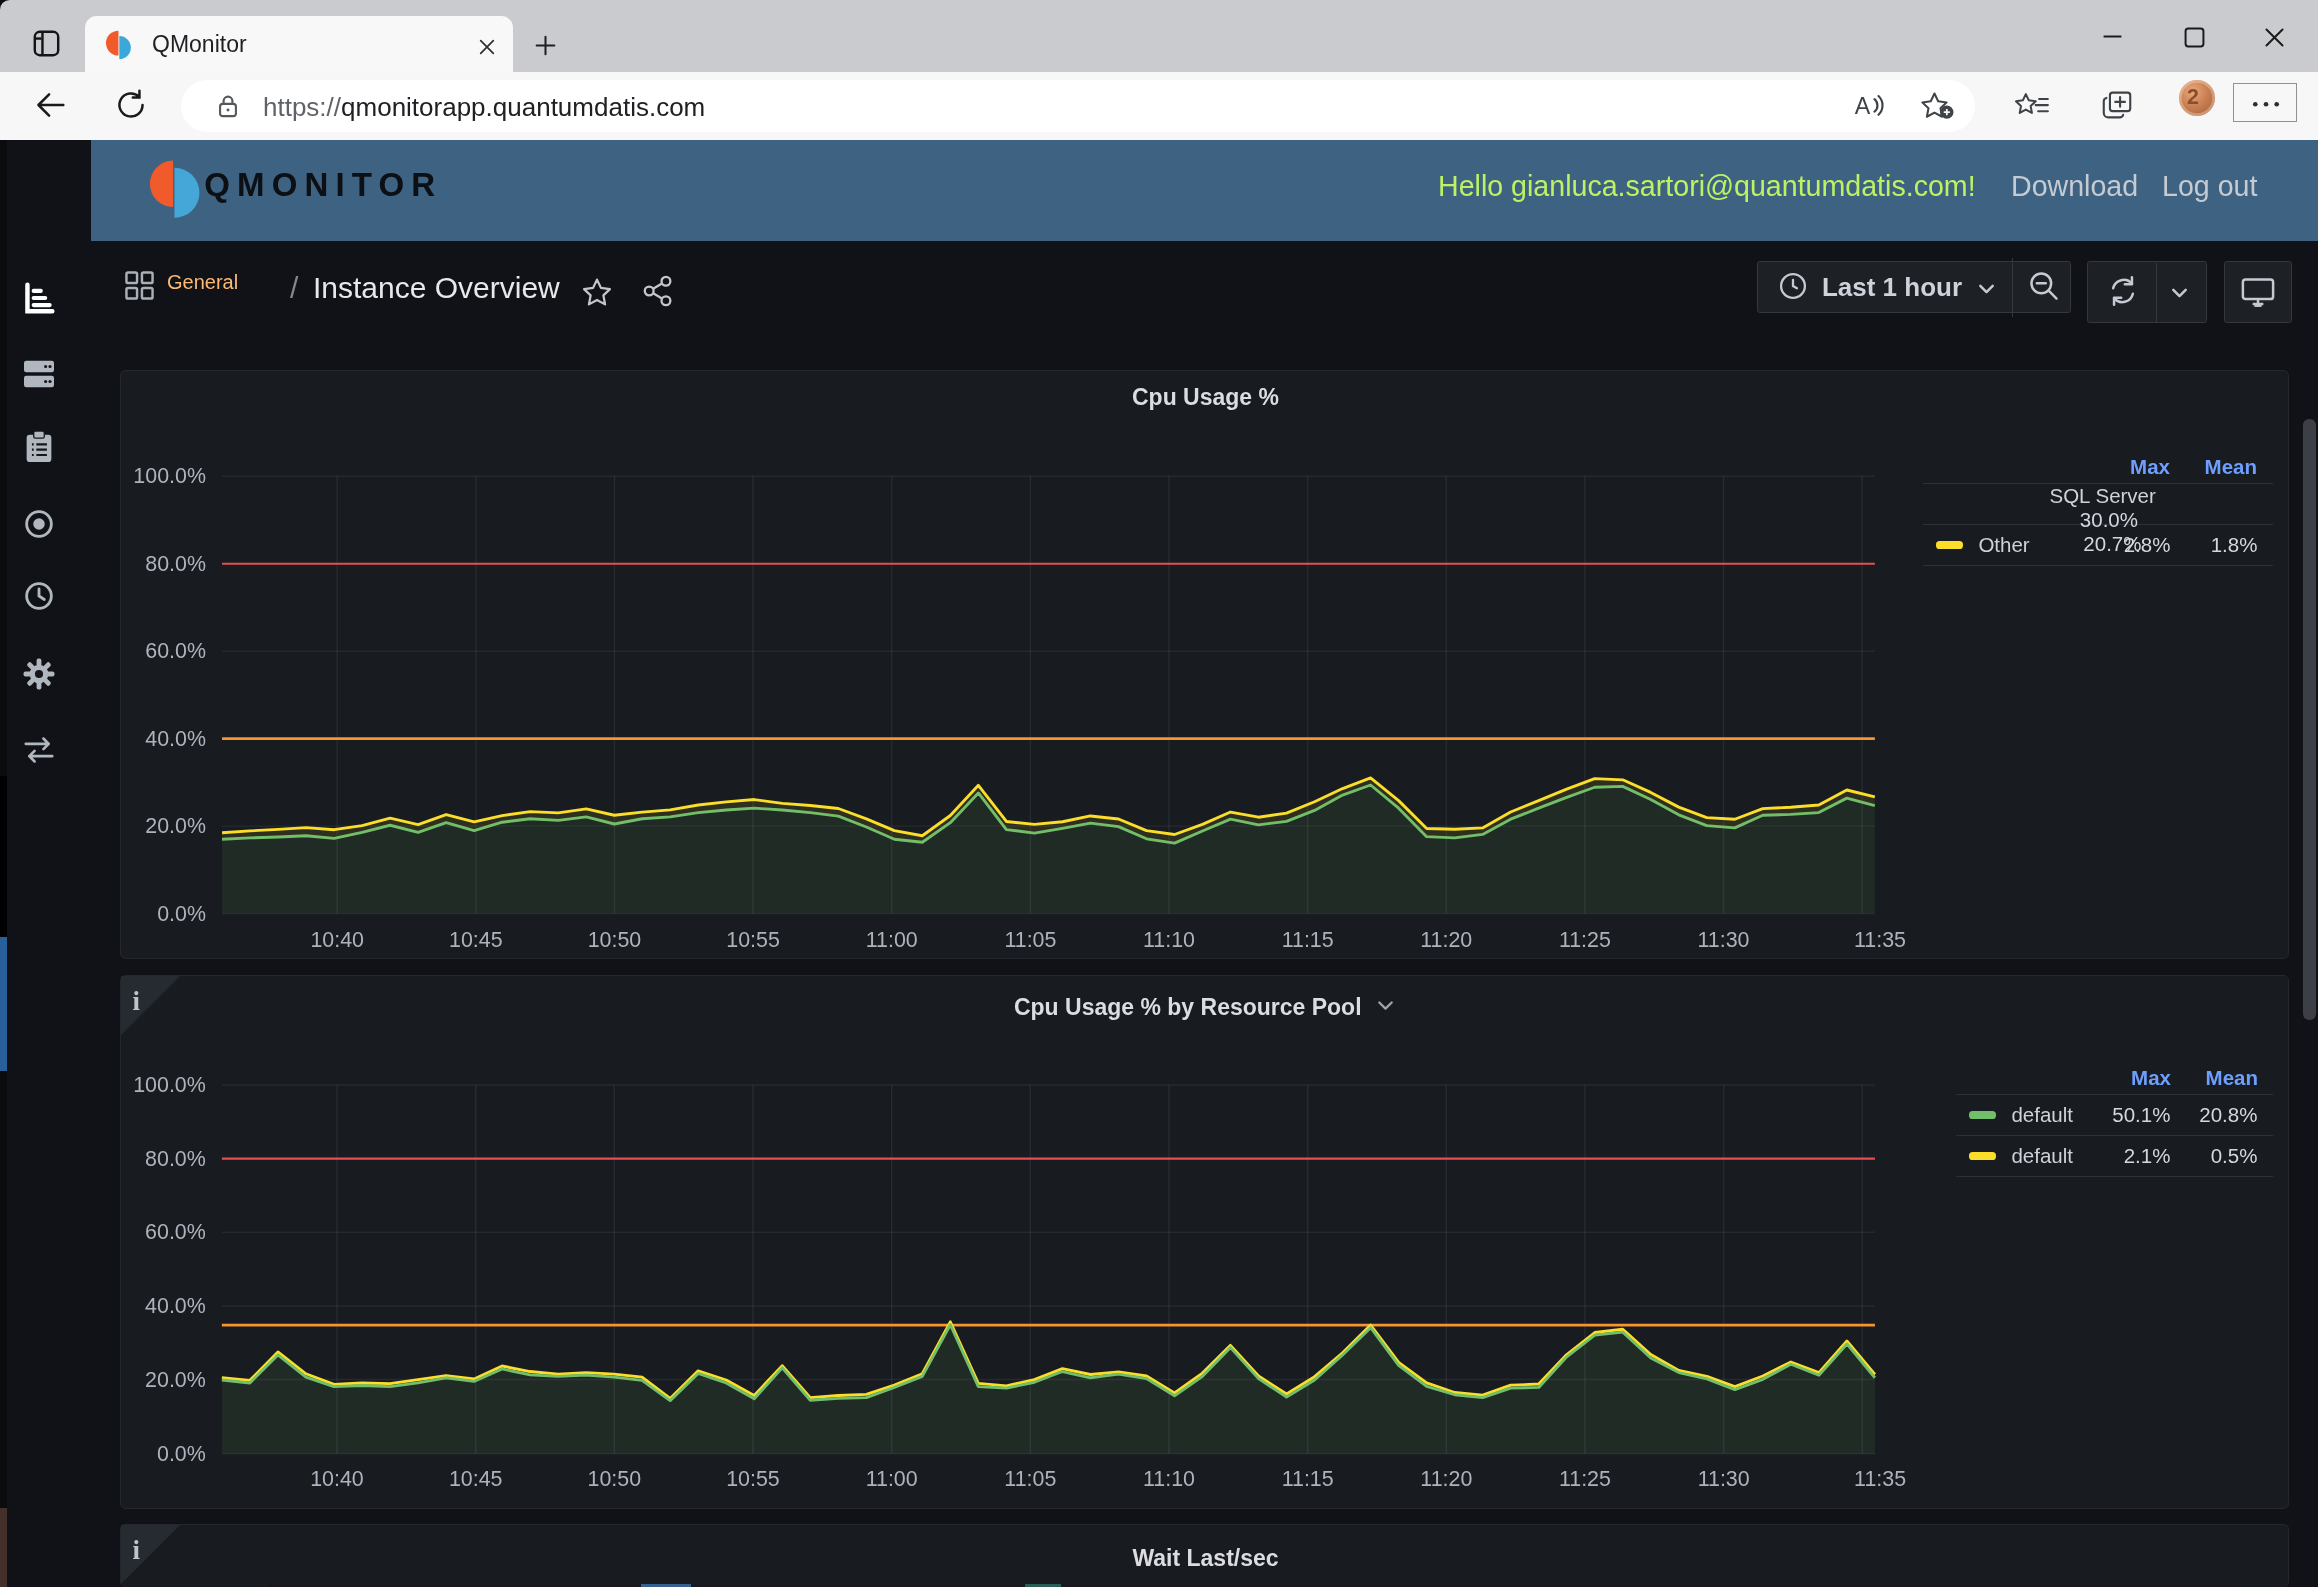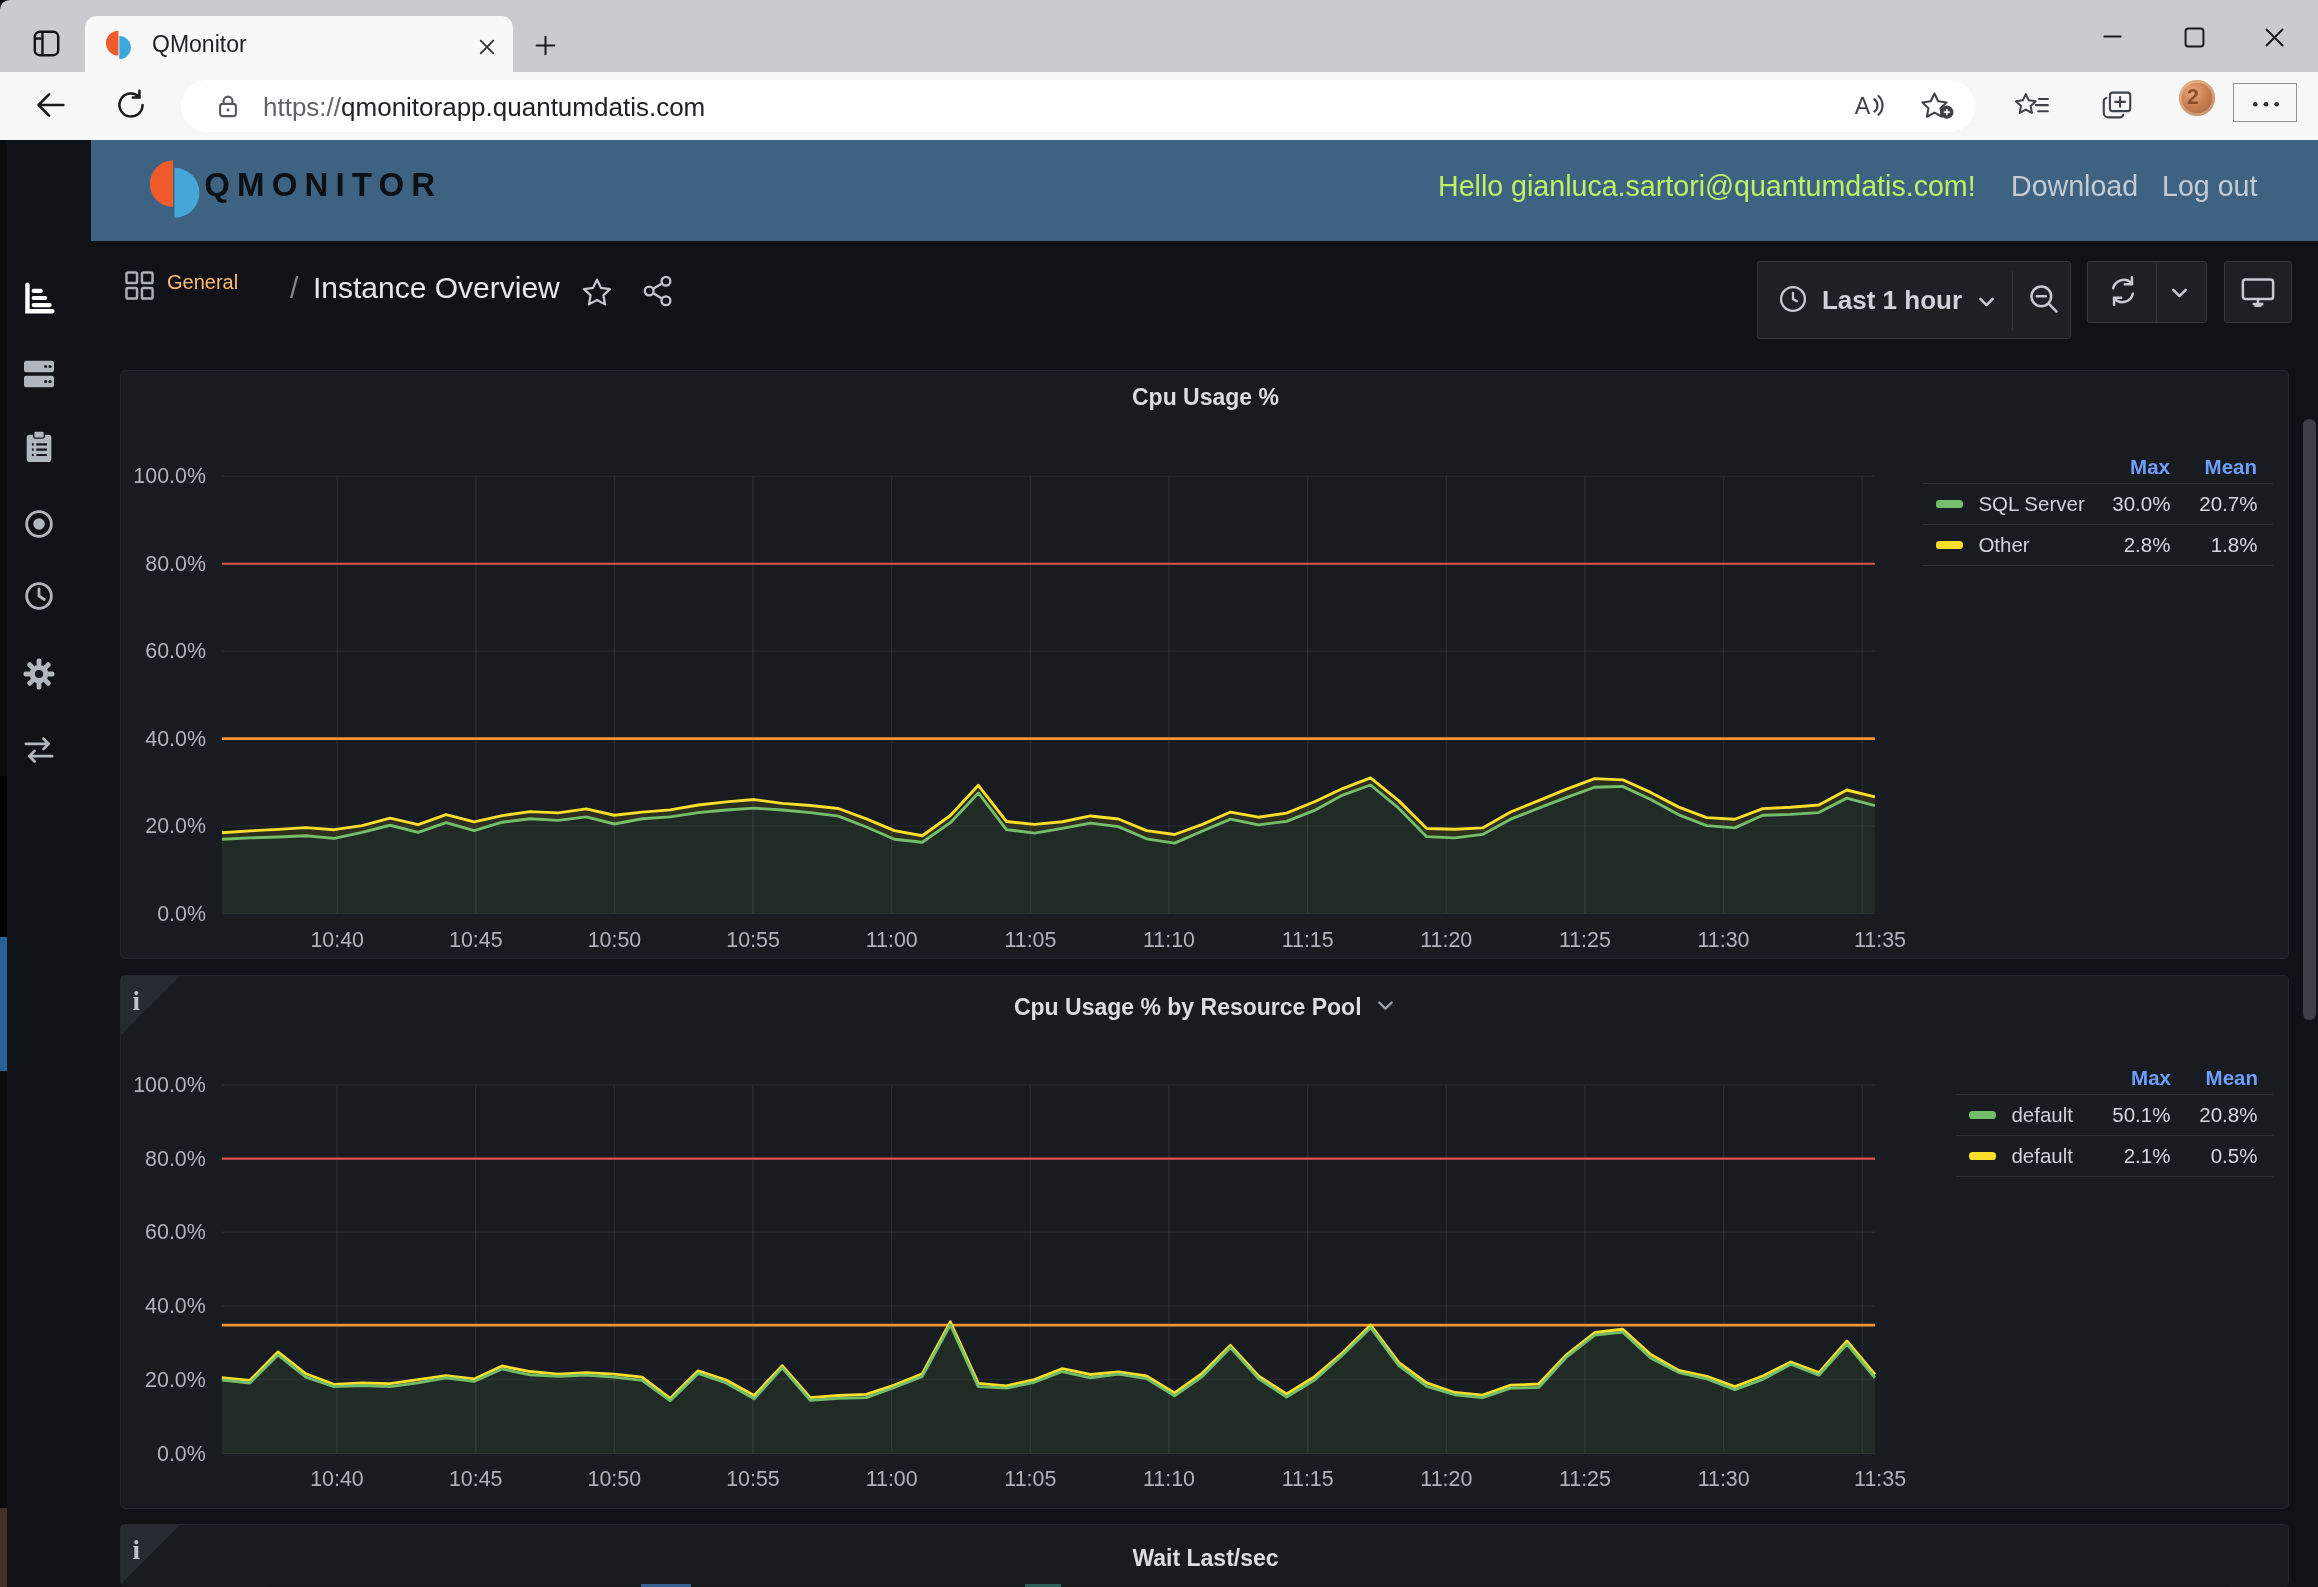--- a/index.html
+++ b/index.html
@@ -141,21 +141,21 @@
       <path d="M16 2.8 L20.2 11.6 L29.8 12.9 L22.8 19.6 L24.6 29.2 L16 24.5 L7.4 29.2 L9.2 19.6 L2.2 12.9 L11.8 11.6 Z" fill="none" stroke="#c3c6cc" stroke-width="2.4" stroke-linejoin="round"></path>
     </svg></div>
 <div style="position:absolute;left:643px;top:275px;"><svg width="30" height="32" viewBox="0 0 34 36">
       <g fill="none" stroke="#c3c6cc" stroke-width="2.6">
         <circle cx="7" cy="18" r="5"></circle>
         <circle cx="26" cy="7" r="5"></circle>
         <circle cx="26" cy="29" r="5"></circle>
         <path d="M11.5 15.5 L21.5 9.5 M11.5 20.5 L21.5 26.5"></path>
       </g>
     </svg></div>
-<div style="position:absolute;left:1757px;top:261px;width:314px;height:78px;background:#1d2024;border:1.4px solid #34373c;border-radius:2.7px;display:flex;align-items:center;">
+<div style="position:absolute;left:1757px;top:261px;width:314px;height:52px;background:#1d2024;border:1.4px solid #34373c;border-radius:2.7px;display:flex;align-items:center;">
     <div style="margin-left:19.6px;"><svg width="30" height="30" viewBox="0 0 34 34">
         <circle cx="17" cy="17" r="13.5" fill="none" stroke="#c8c8d3" stroke-width="2.6"></circle>
         <path d="M17 10 V17 L21.5 19.5" fill="none" stroke="#c8c8d3" stroke-width="2.6" stroke-linecap="round"></path>
       </svg></div>
     <div style="margin-left:14.3px;font-size:26px;font-weight:600;color:#d1d1dc;white-space:nowrap;">Last 1 hour</div>
     <div style="margin-left:12.5px;margin-top:5.4px;"><svg width="23" height="23" viewBox="0 0 26 26">
         <path d="M6 10 L13 17 L20 10" fill="none" stroke="#c8c8d3" stroke-width="2.8" stroke-linecap="round" stroke-linejoin="round"></path>
       </svg></div>
     <div style="margin-left:14.3px;width:1.4px;height:59px;background:#34373c;"></div>
     <div style="margin-left:13.4px;"><svg width="34" height="34" viewBox="0 0 38 38">
@@ -226,21 +226,21 @@
       <polygon points="113,608 113.0,524.7 144.4,523.2 175.8,522.2 207.2,520.8 238.6,523.7 269.9,516.9 301.3,509.0 332.7,516.9 364.1,506.1 395.5,514.9 426.9,505.6 458.3,501.7 489.7,503.6 521.1,499.7 552.5,507.6 583.8,501.7 615.2,499.7 646.6,494.8 678.0,491.9 709.4,489.9 740.8,491.9 772.2,494.8 803.6,498.7 835.0,511.0 866.4,524.7 897.7,528.1 929.1,506.1 960.5,472.8 991.9,513.9 1023.3,517.8 1054.7,512.5 1086.1,506.6 1117.5,510.5 1148.9,524.2 1180.3,529.1 1211.6,515.4 1243.0,502.2 1274.4,508.5 1305.8,504.6 1337.2,492.4 1368.6,475.2 1400.0,463.9 1431.4,489.9 1462.8,521.8 1494.2,523.2 1525.5,519.3 1556.9,502.2 1588.3,489.9 1619.7,477.7 1651.1,466.4 1682.5,465.4 1713.9,480.1 1745.3,497.3 1776.7,509.5 1808.1,512.0 1839.4,497.8 1870.8,496.8 1902.2,494.8 1933.6,478.6 1965.0,487.0 1965,608" fill="rgba(115,191,105,0.10)"></polygon>
       <polyline points="113.0,517.4 144.4,515.3 175.8,513.7 207.2,511.7 238.6,514.0 269.9,509.5 301.3,501.1 332.7,508.3 364.1,497.0 395.5,505.2 426.9,498.2 458.3,493.7 489.7,495.1 521.1,490.6 552.5,497.8 583.8,494.3 615.2,491.8 646.6,486.3 678.0,482.8 709.4,480.2 740.8,484.5 772.2,486.9 803.6,490.2 835.0,501.9 866.4,515.0 897.7,520.8 929.1,498.1 960.5,464.2 991.9,504.8 1023.3,508.1 1054.7,505.1 1086.1,498.6 1117.5,502.0 1148.9,515.1 1180.3,519.4 1211.6,508.0 1243.0,494.2 1274.4,500.0 1305.8,495.5 1337.2,482.7 1368.6,467.9 1400.0,456.0 1431.4,481.4 1462.8,512.6 1494.2,513.5 1525.5,512.0 1556.9,494.2 1588.3,481.4 1619.7,468.5 1651.1,456.7 1682.5,458.1 1713.9,472.2 1745.3,488.7 1776.7,500.4 1808.1,502.3 1839.4,490.4 1870.8,488.8 1902.2,486.3 1933.6,469.5 1965.0,477.3" fill="none" stroke="#fade2a" stroke-width="3.2" stroke-linejoin="round"></polyline>
       <polyline points="113.0,524.7 144.4,523.2 175.8,522.2 207.2,520.8 238.6,523.7 269.9,516.9 301.3,509.0 332.7,516.9 364.1,506.1 395.5,514.9 426.9,505.6 458.3,501.7 489.7,503.6 521.1,499.7 552.5,507.6 583.8,501.7 615.2,499.7 646.6,494.8 678.0,491.9 709.4,489.9 740.8,491.9 772.2,494.8 803.6,498.7 835.0,511.0 866.4,524.7 897.7,528.1 929.1,506.1 960.5,472.8 991.9,513.9 1023.3,517.8 1054.7,512.5 1086.1,506.6 1117.5,510.5 1148.9,524.2 1180.3,529.1 1211.6,515.4 1243.0,502.2 1274.4,508.5 1305.8,504.6 1337.2,492.4 1368.6,475.2 1400.0,463.9 1431.4,489.9 1462.8,521.8 1494.2,523.2 1525.5,519.3 1556.9,502.2 1588.3,489.9 1619.7,477.7 1651.1,466.4 1682.5,465.4 1713.9,480.1 1745.3,497.3 1776.7,509.5 1808.1,512.0 1839.4,497.8 1870.8,496.8 1902.2,494.8 1933.6,478.6 1965.0,487.0" fill="none" stroke="#73bf69" stroke-width="3.2" stroke-linejoin="round"></polyline>
     </svg>
     <div style="position:absolute;left:1802px;top:80px;width:350px;font-size:20.5px;color:#d5d6e0;">
       <div style="display:flex;height:32px;align-items:center;font-weight:600;color:#6e9fff;">
         <div style="width:167px"></div>
         <div style="width:80px;text-align:right">Max</div>
         <div style="width:87px;text-align:right">Mean</div>
       </div>
-      <div style="display:flex;height:41px;align-items:center;border-top:1.3px solid rgba(204,204,220,0.12);">
+      <div style="display:flex;height:41px;align-items:center;border-top:1.3px solid rgba(204,204,220,0.12);flex-direction:column;">
         <div style="width:13.4px"></div>
         <div style="width:27px;height:8px;border-radius:3.6px;background:#73bf69"></div>
         <div style="width:127px;padding-left:15px;color:#d0d1da">SQL Server</div>
         <div style="width:80px;text-align:right">30.0%</div>
         <div style="width:87px;text-align:right">20.7%</div>
       </div>
       <div style="display:flex;height:41px;align-items:center;border-top:1.3px solid rgba(204,204,220,0.12);">
         <div style="width:13.4px"></div>
         <div style="width:27px;height:8px;border-radius:3.6px;background:#fade2a"></div>
         <div style="width:127px;padding-left:15px;color:#d0d1da">Other</div>

